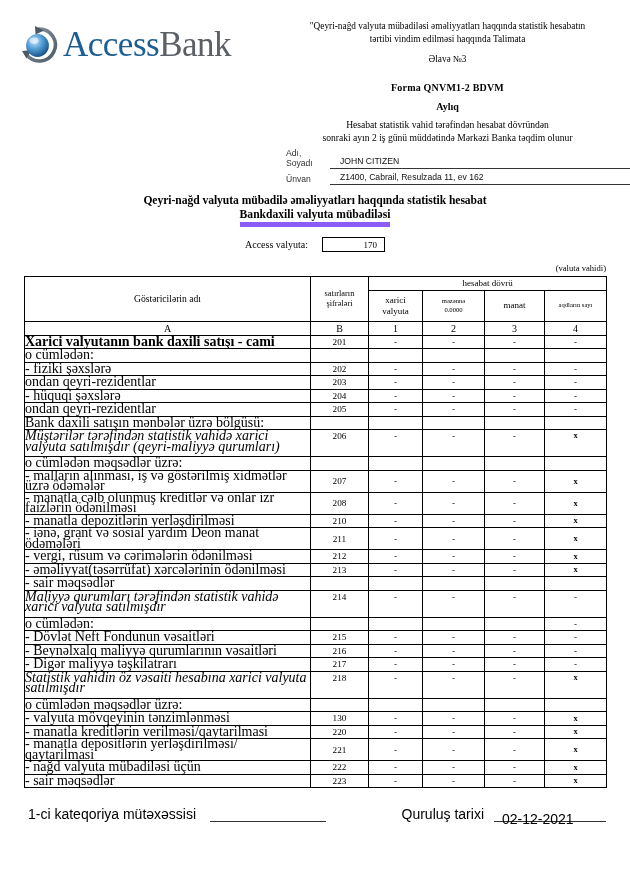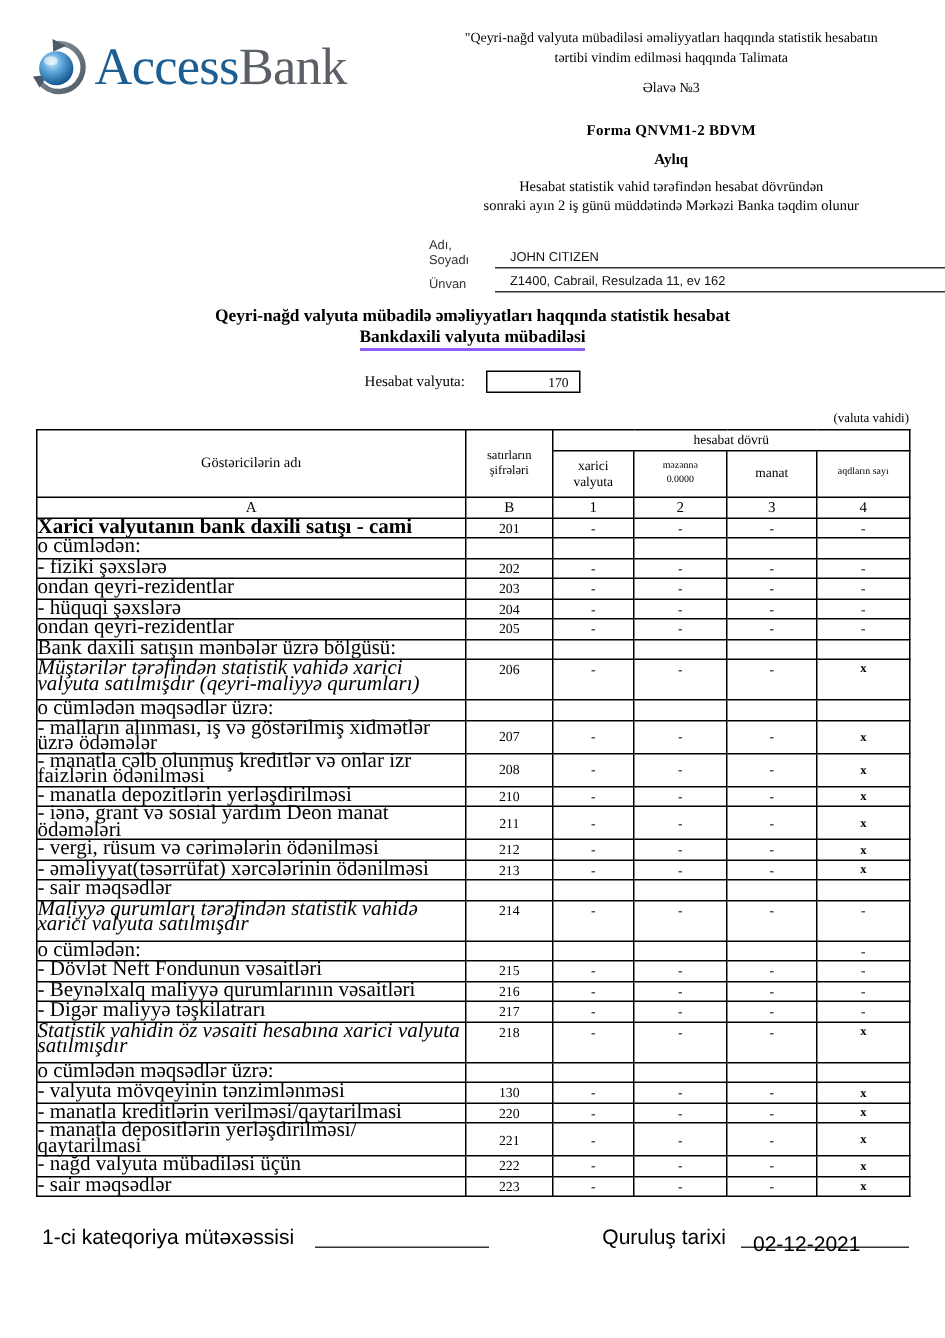--- a/index.html
+++ b/index.html
@@ -60,21 +60,21 @@
   }
   .header-right .quote-line { display: block; }
   .hr-gap-1 { height: 8px; }
   .hr-gap-2 { height: 16px; }
   .forma { font-weight: bold; font-size: 10px; letter-spacing: 0.2px; }
   .ayliq { font-weight: bold; font-size: 10px; margin-top: 7px; }
   .submit-line { margin-top: 4px; font-size: 9.6px; line-height: 13px; }
 
   
   .ident {
-    margin-top: 14px;
+    margin-top: 4px;
     padding-left: 286px;
     font-family: "Liberation Sans", sans-serif;
     font-size: 8.6px;
   }
   .ident-row {
     display: flex;
     align-items: flex-end;
     margin-bottom: 3px;
   }
   .ident-label {
@@ -98,21 +98,21 @@
     font-size: 11.6px;
     margin-top: 9px;
     letter-spacing: -0.05px;
   }
   .title-sub {
     text-align: center;
     font-weight: bold;
     font-size: 11.6px;
     margin-top: 1px;
   }
-  .title-sub span { border-bottom: 2px solid #8b5cf6; padding-bottom: 1px; font-family: Liberation Serif, serif; }
+  .title-sub span { border-bottom: 5px solid #8b5cf6; padding-bottom: 1px; font-family: Liberation Serif, serif; }
 
   
   .cur-row {
     display: flex;
     justify-content: center;
     align-items: center;
     margin-top: 16px;
   }
   .cur-label { font-size: 10px; margin-right: 14px; }
   .cur-box {
@@ -250,21 +250,21 @@
     <div class="ident-row">
       <div class="ident-label">Ünvan</div>
       <div class="ident-value">Z1400, Cabrail, Resulzada 11, ev 162</div>
     </div>
   </div>
 
   <div class="title-main">Qeyri-nağd valyuta mübadilə əməliyyatları haqqında statistik hesabat</div>
   <div class="title-sub"><span>Bankdaxili valyuta mübadiləsi</span></div>
 
   <div class="cur-row">
-    <div class="cur-label">Hesabat valyuta:</div>
+    <div class="cur-label">Access valyuta:</div>
     <div class="cur-box">170</div>
   </div>
 
   <div class="unit-note">(valuta vahidi)</div>
 
   <div class="tbl-wrap">
     <table class="main">
       <colgroup>
         <col style="width:286px">
         <col style="width:58px">

